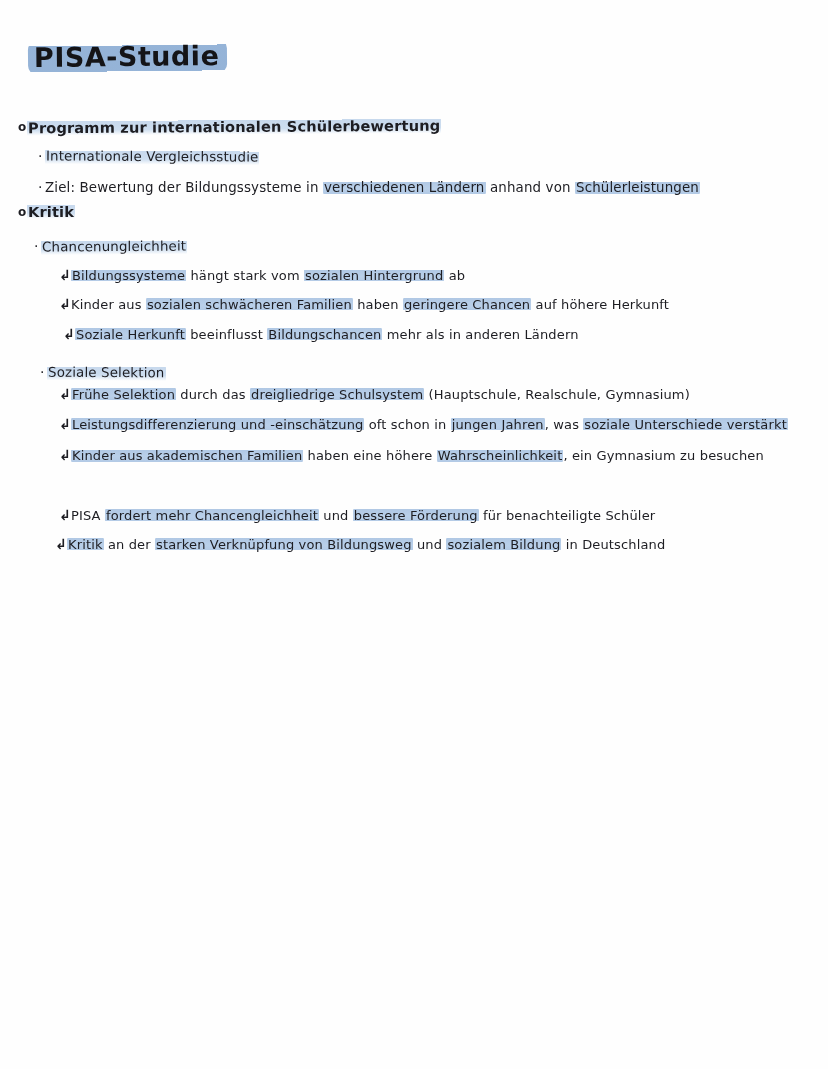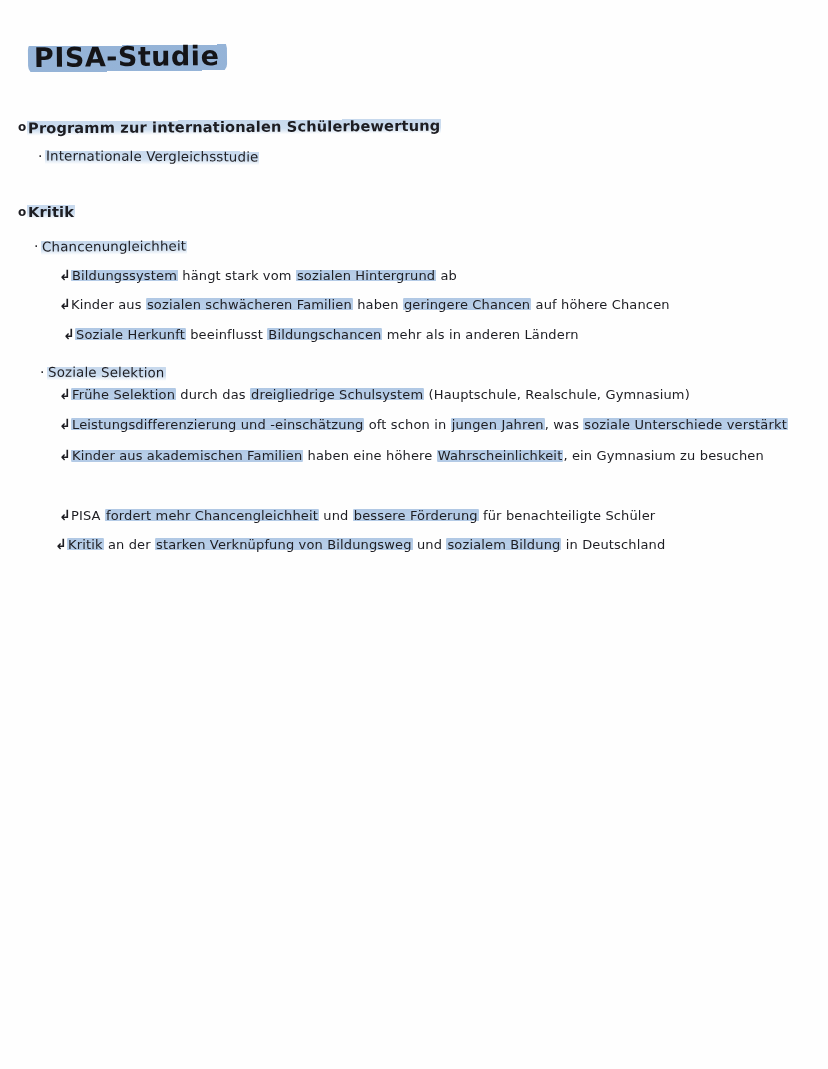--- a/index.html
+++ b/index.html
@@ -128,35 +128,38 @@
   </div>
 
   <div class="note-line lvl1" style="left:38px; top:148px;">
     <span class="bullet-mid">·</span><span class="hl-l tilt-b">Internationale Vergleichsstudie</span>
   </div>
 
   <div class="note-line lvl0" style="left:18px; top:118px;">
     <span class="bullet-dot">o</span><span class="hl-l tilt-a">Programm zur internationalen Schülerbewertung</span>
   </div>
 
+  <div class="note-line lvl1" style="left:38px; top:179px;">
+    <span class="bullet-mid">·</span><span>Ziel: Bewertung der Bildungssysteme in </span><span class="hl">verschiedenen Ländern</span><span> anhand von </span><span class="hl">Schülerleistungen</span>
+  </div>
 
   <div class="note-line lvl0" style="left:18px; top:203px;">
     <span class="bullet-dot">o</span><span class="hl-l">Kritik</span>
   </div>
 
   <div class="note-line lvl1" style="left:34px; top:238px;">
     <span class="bullet-mid">·</span><span class="hl-l tilt-a">Chancenungleichheit</span>
   </div>
 
   <div class="note-line lvl2" style="left:56px; top:267px;">
-    <span class="arrow">↳</span><span class="hl">Bildungssystem</span><span> hängt stark vom </span><span class="hl">sozialen Hintergrund</span><span> ab</span>
+    <span class="arrow">↳</span><span class="hl">Bildungssysteme</span><span> hängt stark vom </span><span class="hl">sozialen Hintergrund</span><span> ab</span>
   </div>
 
   <div class="note-line lvl2" style="left:56px; top:296px;">
-    <span class="arrow">↳</span><span>Kinder aus </span><span class="hl">sozialen schwächeren Familien</span><span> haben </span><span class="hl">geringere Chancen</span><span> auf höhere Chancen</span>
+    <span class="arrow">↳</span><span>Kinder aus </span><span class="hl">sozialen schwächeren Familien</span><span> haben </span><span class="hl">geringere Chancen</span><span> auf höhere Herkunft</span>
   </div>
 
   <div class="note-line lvl2" style="left:60px; top:326px;">
     <span class="arrow">↳</span><span class="hl">Soziale Herkunft</span><span> beeinflusst </span><span class="hl">Bildungschancen</span><span> mehr als in anderen Ländern</span>
   </div>
 
   <div class="note-line lvl1" style="left:40px; top:364px;">
     <span class="bullet-mid">·</span><span class="hl-l tilt-b">Soziale Selektion</span>
   </div>
 

